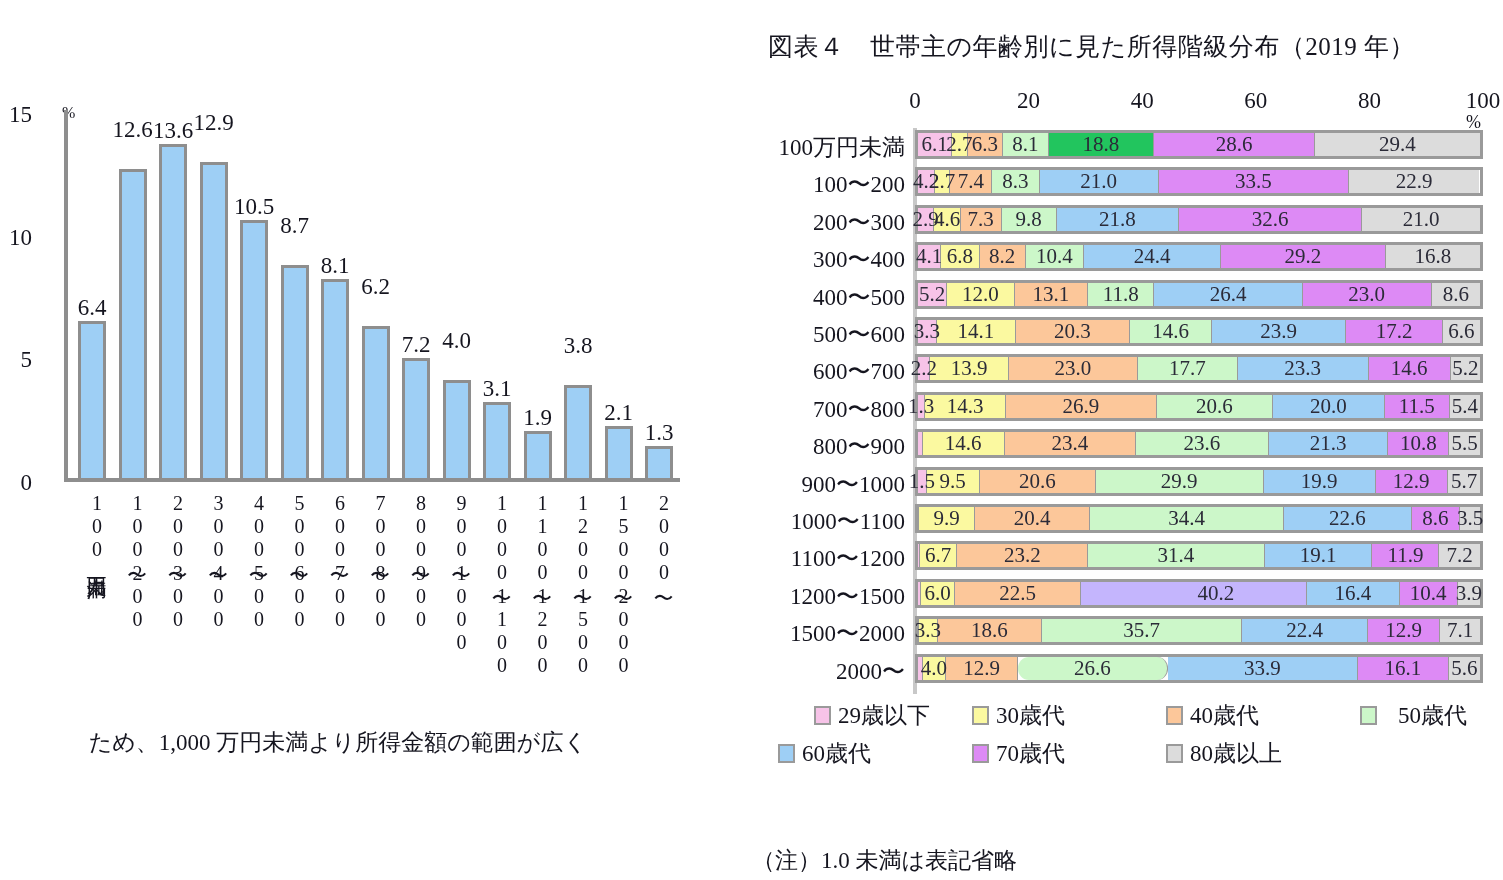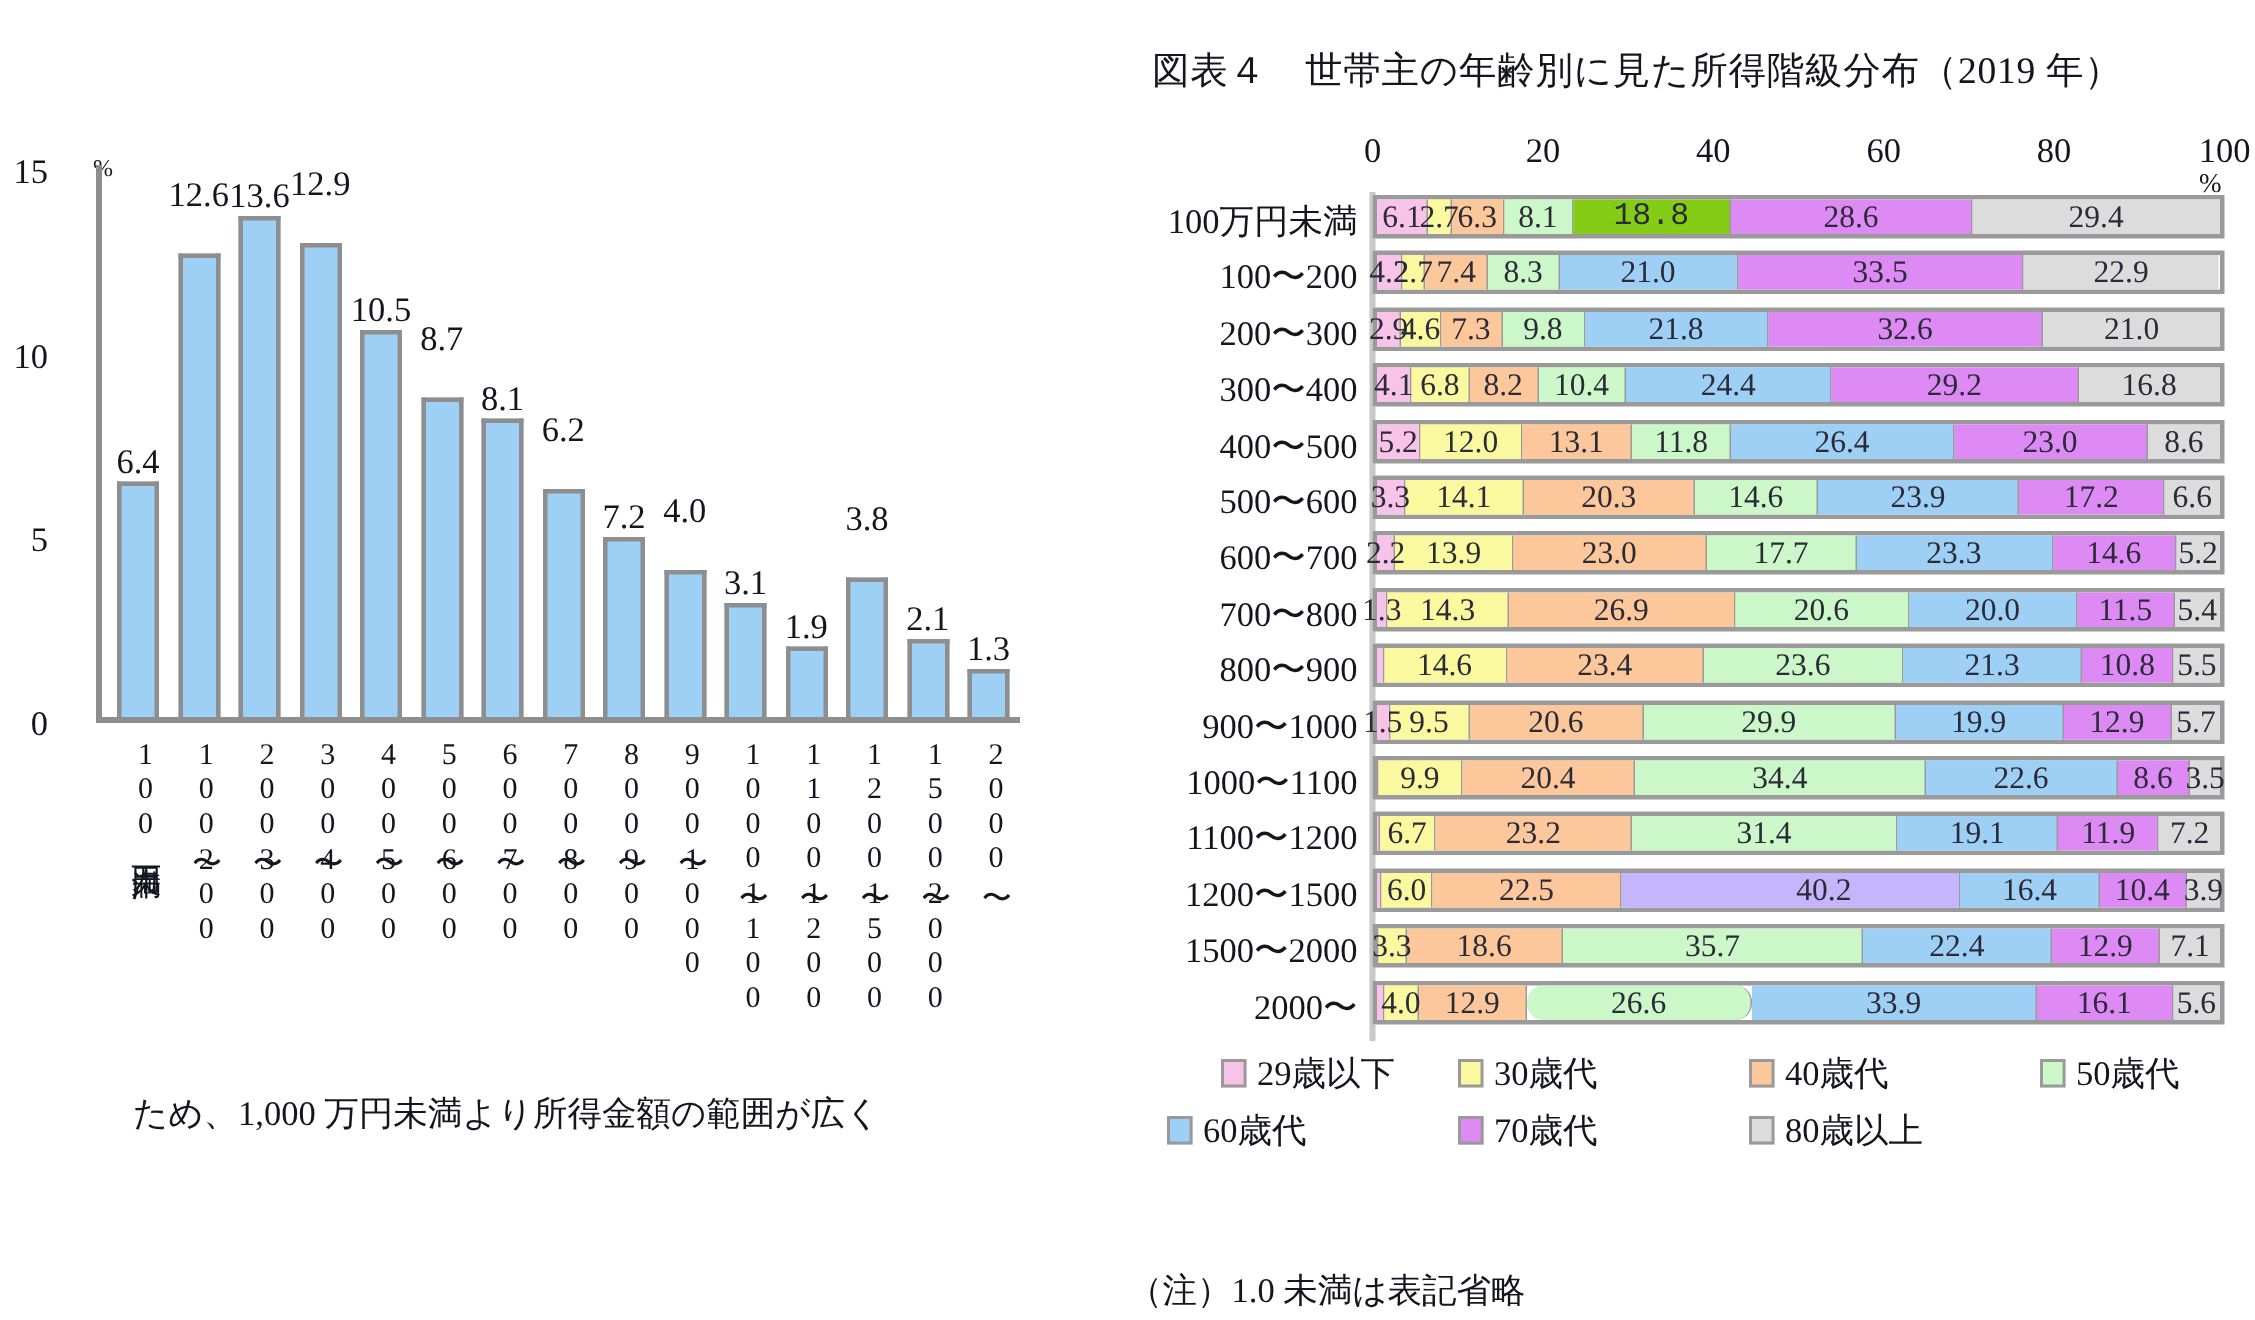--- a/index.html
+++ b/index.html
@@ -336,21 +336,21 @@
           </div>
           <div class="seg" style="width: 15.336px; background: rgb(251, 249, 160);">
             <span class="seg-label">2.7</span>
           </div>
           <div class="seg" style="width: 35.784px; background: rgb(252, 199, 154);">
             <span class="seg-label">6.3</span>
           </div>
           <div class="seg" style="width: 46.008px; background: rgb(204, 247, 201);">
             <span class="seg-label">8.1</span>
           </div>
-          <div class="seg" style="width: 106.784px; background: #84cc16; font-family: Liberation Mono, monospace;">
+          <div class="seg" style="width: 106.784px; background: #22c55e;">
             <span class="seg-label">18.8</span>
           </div>
           <div class="seg" style="width: 162.448px; background: rgb(221, 138, 245);">
             <span class="seg-label">28.6</span>
           </div>
           <div class="seg" style="width: 166.992px; background: rgb(220, 220, 220);">
             <span class="seg-label">29.4</span>
           </div>
         </div>
         <div class="stack-row" style="top: 37.4px;">
@@ -671,21 +671,21 @@
           <span>29歳以下</span>
         </div>
         <div class="legend-item" style="left: 194px; top: 0px;">
           <span class="legend-swatch" style="background: rgb(251, 249, 160);"></span>
           <span>30歳代</span>
         </div>
         <div class="legend-item" style="left: 388px; top: 0px;">
           <span class="legend-swatch" style="background: rgb(252, 199, 154);"></span>
           <span>40歳代</span>
         </div>
-        <div class="legend-item" style="left: 582px; top: 0px;">
+        <div class="legend-item" style="left: 582px; top: 0px; gap: 14px;">
           <span class="legend-swatch" style="background: rgb(204, 247, 201);"></span>
           <span>50歳代</span>
         </div>
         <div class="legend-item" style="left: 0px; top: 38px;">
           <span class="legend-swatch" style="background: rgb(158, 207, 245);"></span>
           <span>60歳代</span>
         </div>
         <div class="legend-item" style="left: 194px; top: 38px;">
           <span class="legend-swatch" style="background: rgb(221, 138, 245);"></span>
           <span>70歳代</span>

